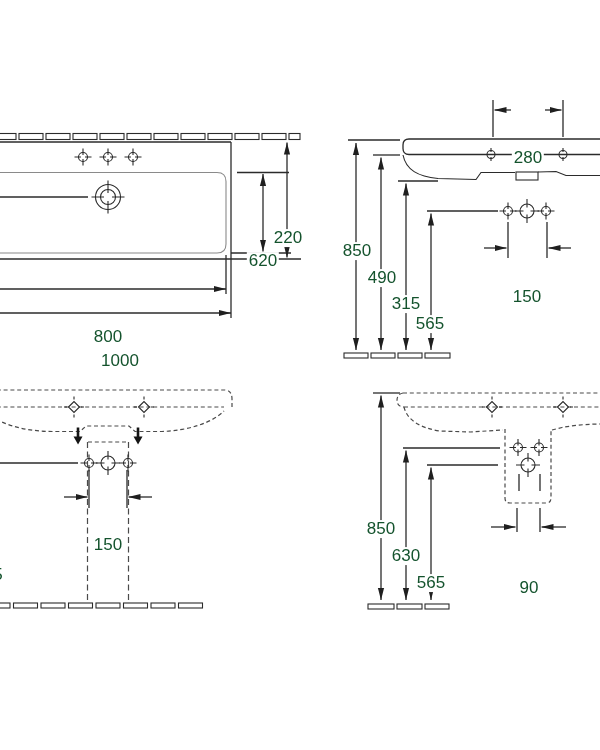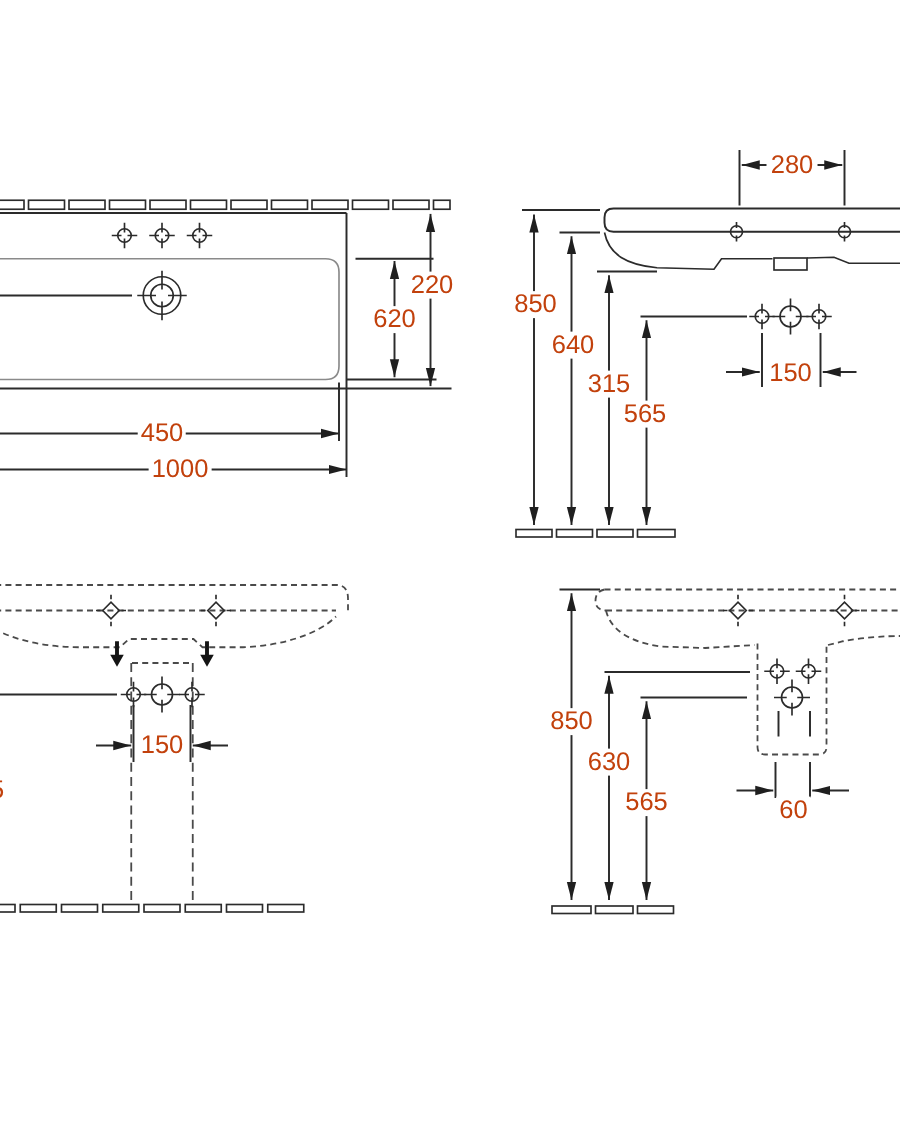--- a/index.html
+++ b/index.html
@@ -1,22 +1,22 @@
 <!DOCTYPE html>
 <html><head>
 <meta charset="utf-8">
 <style>
   html,body{margin:0;padding:0;}
   body{width:600px;height:750px;background:#ffffff;overflow:hidden;
        font-family:"Liberation Sans",sans-serif;}
   .stage{position:relative;width:600px;height:750px;overflow:hidden;background:#fff;}
   .stage svg{position:absolute;left:0;top:0;}
   .dim{position:absolute;transform:translate(-50%,-50%);
-       font:17px/1.05 "Liberation Sans",sans-serif;color:#c2410c;
-       background:#fff;padding:0 2px;white-space:nowrap;}
+       font:17px/1.05 "Liberation Sans",sans-serif;color:#14532d;
+       background:#fff;padding:0 2px;white-space:nowrap;margin-top:48px;}
   
   .ln{stroke:#2b2b2b;stroke-width:1.3;fill:none;}
   .thin{stroke:#2b2b2b;stroke-width:1.1;fill:none;}
   .lt{stroke:#8a8a8a;stroke-width:1.1;fill:none;}
   .dash{stroke:#4a4a4a;stroke-width:1.2;fill:none;stroke-dasharray:4 2.8;}
   .dashlong{stroke:#4a4a4a;stroke-width:1.2;fill:none;stroke-dasharray:6 3.5;}
   .tile{stroke:#2b2b2b;stroke-width:1.1;fill:#fff;}
   .solidfill{fill:#151515;stroke:none;}
 </style>
 </head>
@@ -271,31 +271,31 @@
     <g>
       <rect class="tile" x="368" y="604" width="26" height="5"></rect>
       <rect class="tile" x="397" y="604" width="25" height="5"></rect>
       <rect class="tile" x="425" y="604" width="24" height="5"></rect>
     </g>
   </g>
 </svg>
 
   <div class="dim" style="left:288px;top:190px">220</div>
   <div class="dim" style="left:263px;top:213px">620</div>
-  <div class="dim" style="left:108px;top:289px">450</div>
+  <div class="dim" style="left:108px;top:289px">800</div>
   <div class="dim" style="left:120px;top:313px">1000</div>
 
   <div class="dim" style="left:528px;top:110px">280</div>
   <div class="dim" style="left:357px;top:203px">850</div>
-  <div class="dim" style="left:382px;top:230px">640</div>
+  <div class="dim" style="left:382px;top:230px">490</div>
   <div class="dim" style="left:406px;top:256px">315</div>
   <div class="dim" style="left:430px;top:276px">565</div>
   <div class="dim" style="left:527px;top:249px">150</div>
 
   <div class="dim" style="left:108px;top:497px">150</div>
   <div class="dim" style="left:-2px;top:527px">5</div>
 
   <div class="dim" style="left:381px;top:481px">850</div>
   <div class="dim" style="left:406px;top:508px">630</div>
   <div class="dim" style="left:431px;top:535px">565</div>
-  <div class="dim" style="left:529px;top:540px">60</div>
+  <div class="dim" style="left:529px;top:540px">90</div>
 
 </div>
 
 </body></html>

